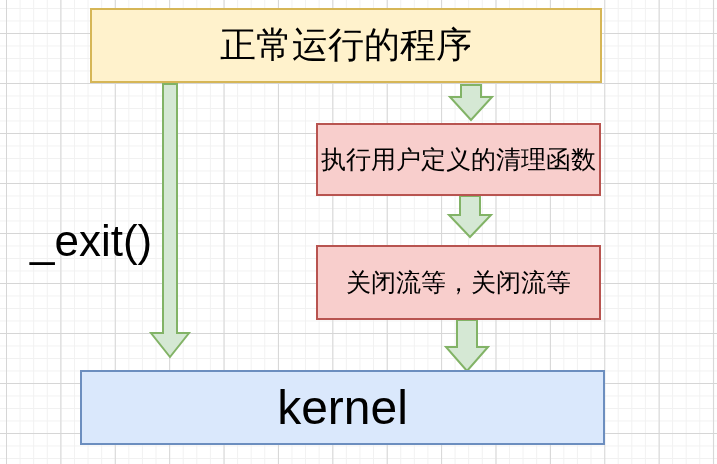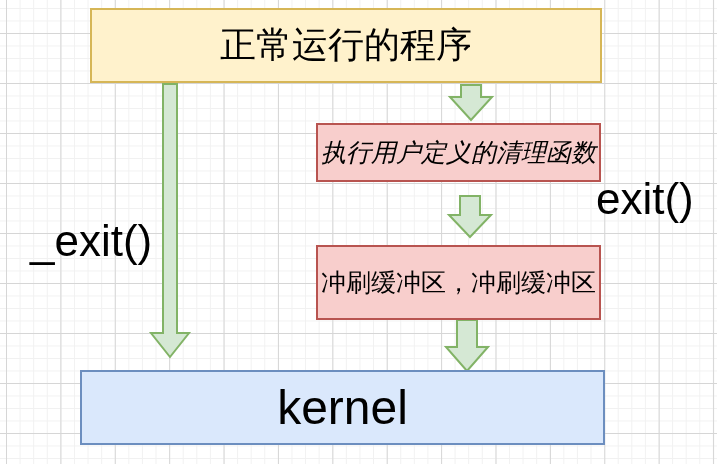--- a/index.html
+++ b/index.html
@@ -52,25 +52,24 @@
   }
   .node-program {
     left: 82px; top: 8px;
     width: 512px; height: 75px;
     background: #FFF2CC;
     border: 2px solid #D6B656;
     font-size: 36px;
   }
   .node-cleanup {
     left: 308px; top: 123px;
-    width: 285px; height: 59px;
+    width: 285px; height: 73px;
     background: #F8CECC;
     border: 2px solid #B85450;
     font-size: 25px;
-    font-style: italic;
   }
   .node-flush {
     left: 308px; top: 245px;
     width: 285px; height: 75px;
     background: #F8CECC;
     border: 2px solid #B85450;
     font-size: 25px;
   }
   .node-kernel {
     left: 72px; top: 370px;
@@ -107,24 +106,23 @@
 
   <div class="node node-program">
     <span>正常运行的程序</span>
   </div>
 
   <div class="node node-cleanup">
     <span>执行用户定义的清理函数</span>
   </div>
 
   <div class="node node-flush">
-    <span>冲刷缓冲区，冲刷缓冲区</span>
+    <span>关闭流等，关闭流等</span>
   </div>
 
   <div class="node node-kernel">
     <span>kernel</span>
   </div>
 
   <div class="edge-label edge-label-left">_exit()</div>
 
-  <div class="edge-label edge-label-right">exit()</div>
 
 </div>
 
 </body></html>

